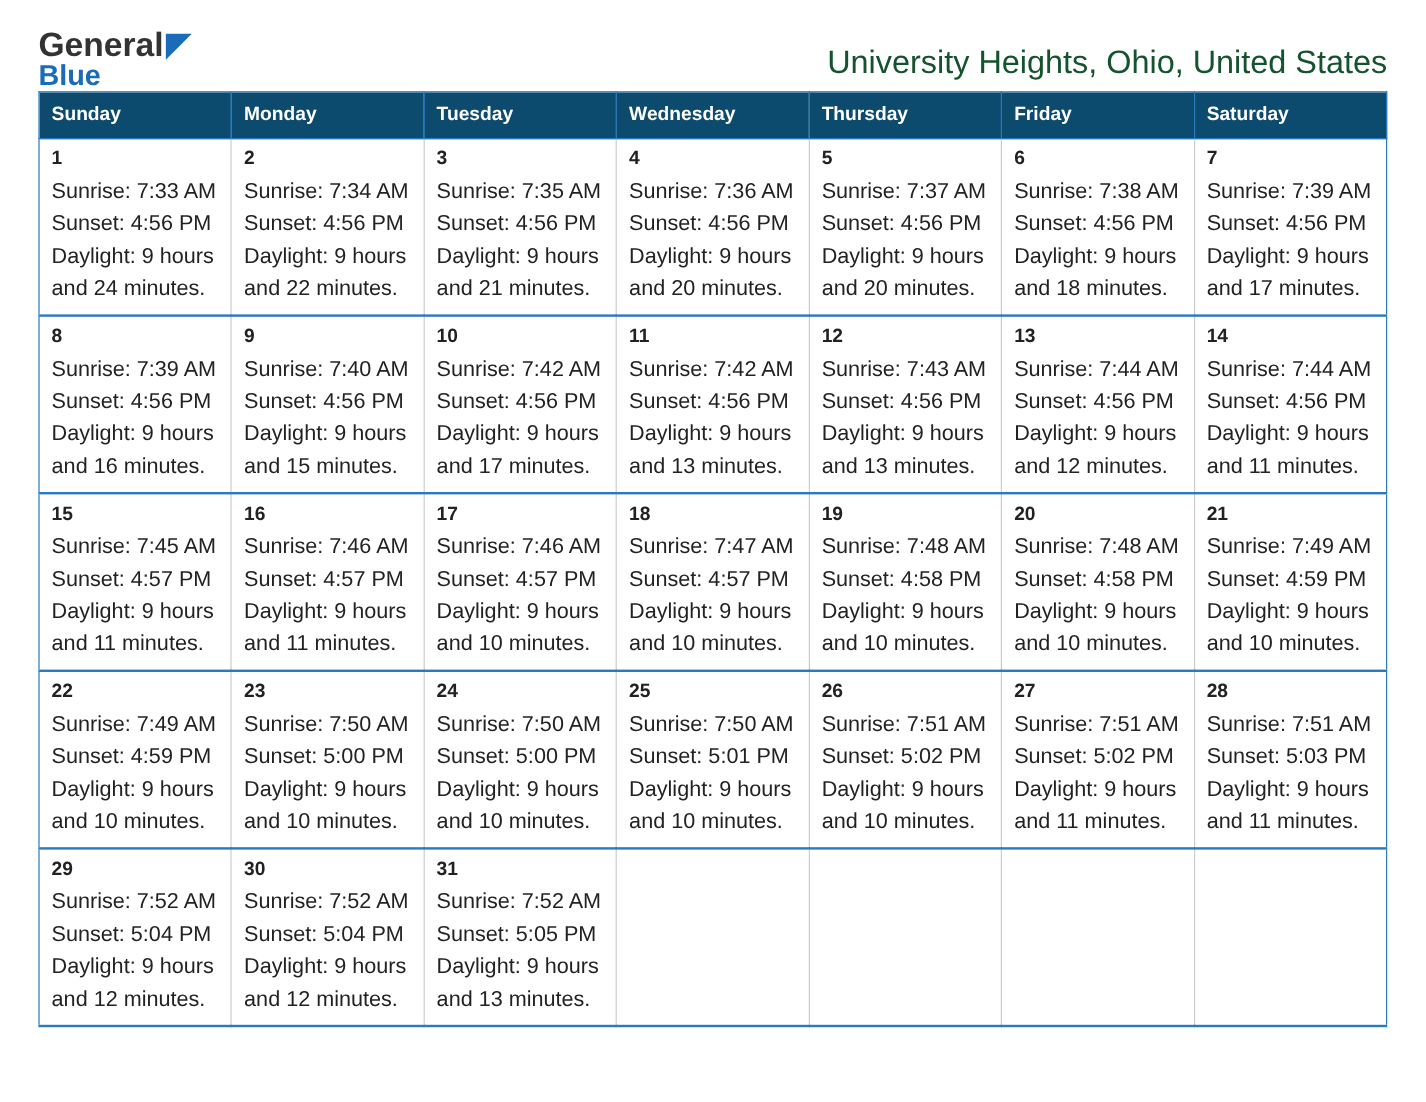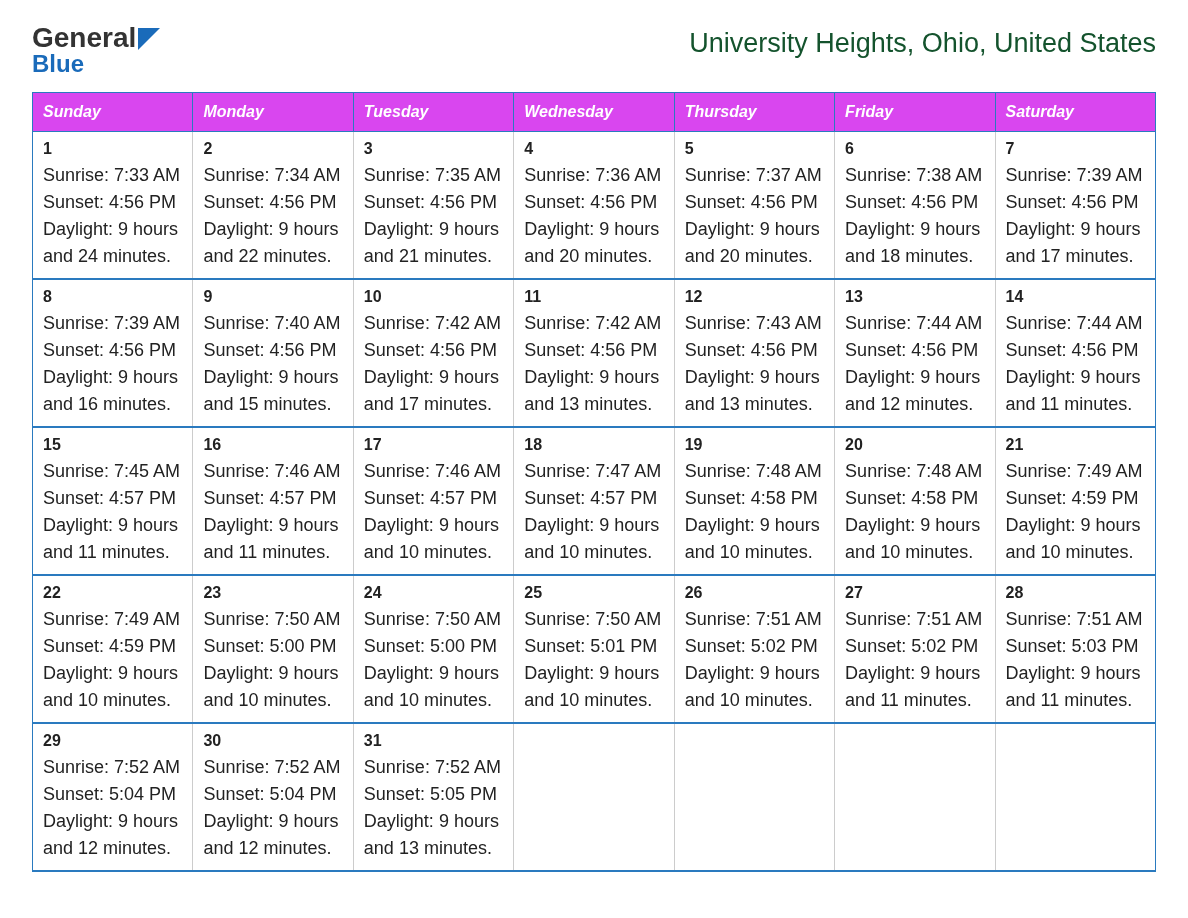--- a/index.html
+++ b/index.html
@@ -6,22 +6,22 @@
     body {
       font-family: Arial, sans-serif;
       background: #fff;
       padding: 24px 32px;
       width: 1188px;
       min-height: 918px;
     }
     .header {
       display: flex;
       justify-content: space-between;
-      align-items: flex-start;
-      margin-bottom: 16px;
+      align-items: center;
+      margin-bottom: 0;
     }
     .logo {
       display: flex;
       flex-direction: column;
       align-items: flex-start;
     }
     .logo-general {
       font-size: 28px;
       font-weight: bold;
       color: #333;
@@ -50,22 +50,21 @@
       font-size: 27px;
       color: #14532d;
       margin-top: 4px;
     }
     table {
       width: 100%;
       border-collapse: collapse;
       table-layout: fixed;
     }
     thead tr {
-      background-color: #d946ef;
-      font-style: italic;
+      background-color: #0c4a6e;
     }
     thead th {
       color: #fff;
       font-size: 16px;
       font-weight: bold;
       padding: 10px 10px;
       text-align: left;
       border: 1px solid #2a7abf;
     }
     tbody tr {

